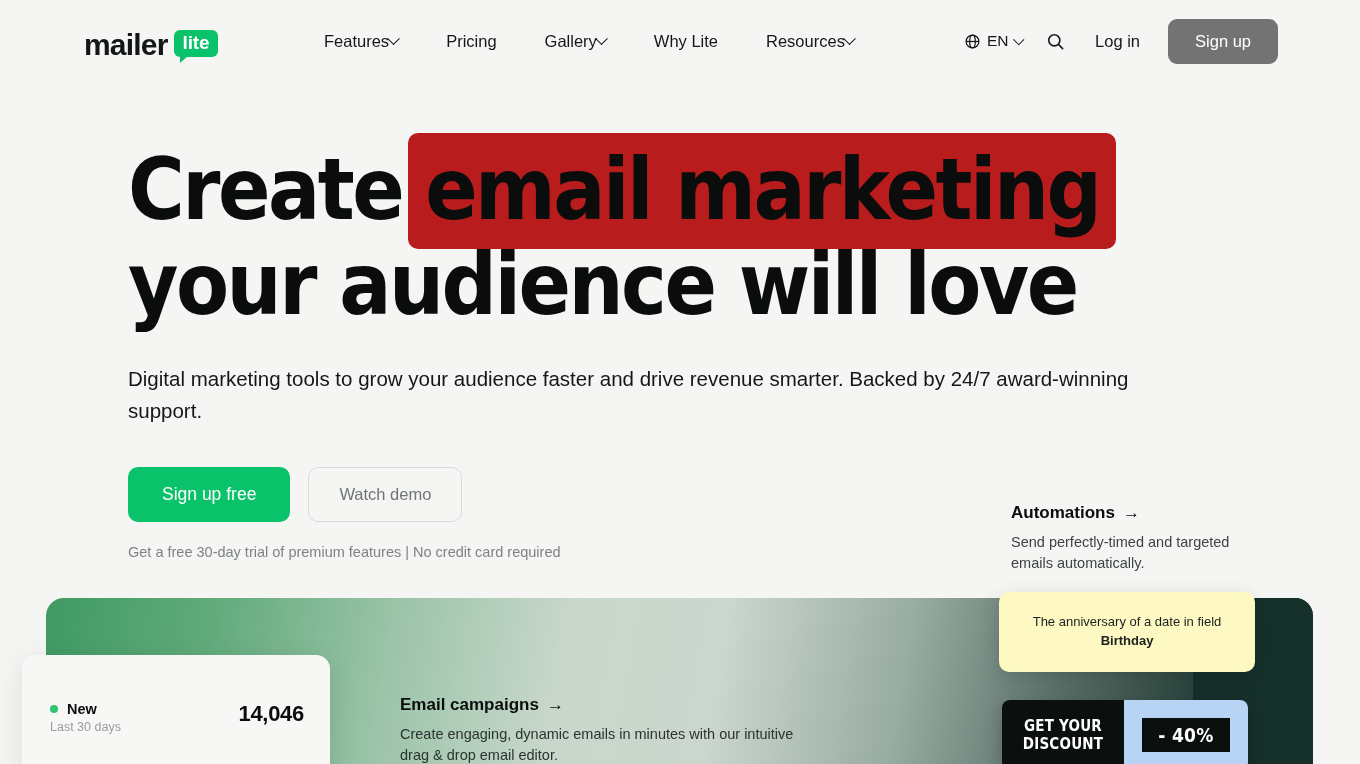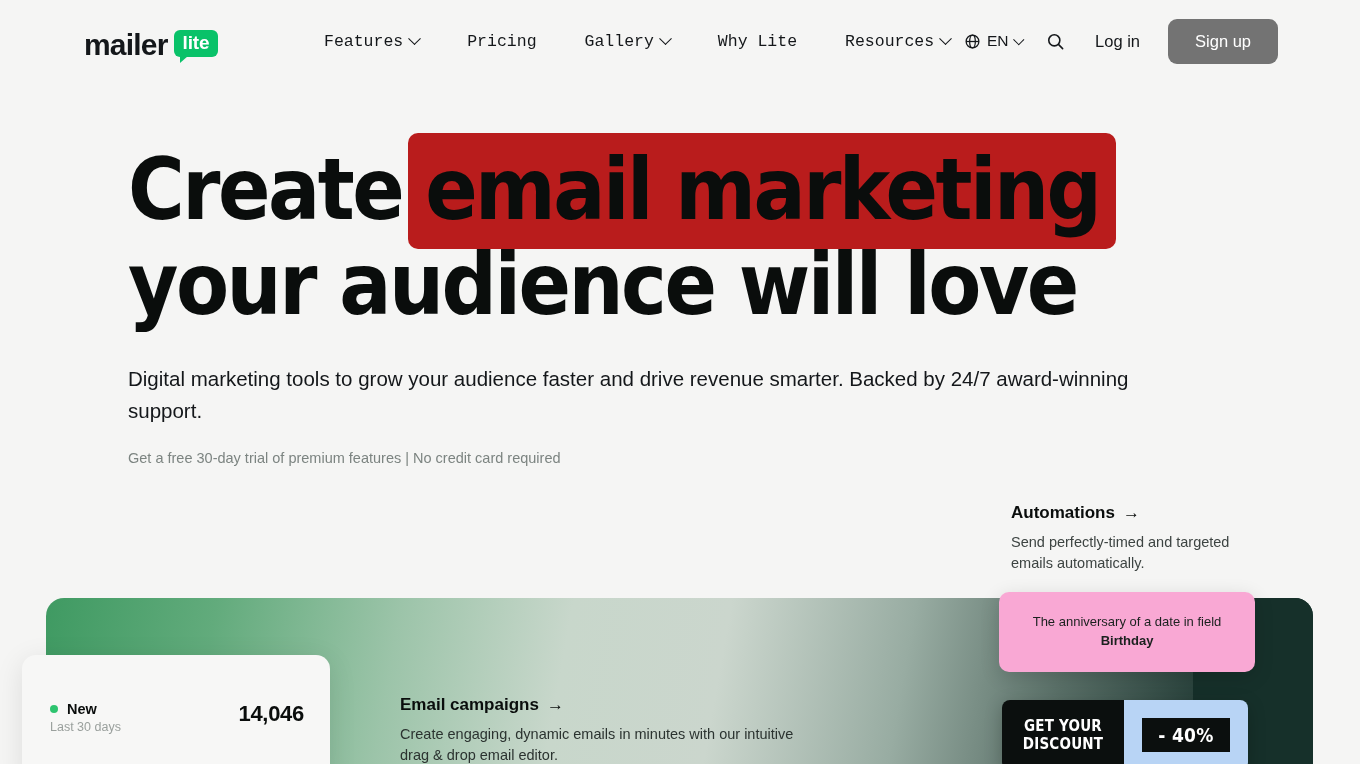--- a/index.html
+++ b/index.html
@@ -34,23 +34,23 @@
   }
   .logo-lite::after {
     content: ""; position: absolute; left: 6px; bottom: -6px;
     width: 0; height: 0;
     border-left: 8px solid #09c269;
     border-bottom: 7px solid transparent;
   }
 
   .nav-center { position: absolute; left: 300px; top: 0; height: 82px; display: flex; align-items: center; gap: 0px; }
   .nav-item {
-    display: flex; align-items: center; gap: 7px;
+    display: flex; align-items: center; 
     font-size: 16.5px; color: #14171a; padding: 8px 24px;
-    cursor: pointer; white-space: nowrap; font-family: Liberation Mono, monospace;
+    cursor: pointer; white-space: nowrap;
   }
   .chev {
     display: inline-block; width: 9px; height: 9px;
     border-right: 1.7px solid #14171a; border-bottom: 1.7px solid #14171a;
     transform: rotate(45deg) translate(-2px,-2px);
   }
 
   .nav-right { position: absolute; right: 82px; top: 0; height: 82px; display: flex; align-items: center; gap: 0; }
   .lang {
     display: flex; align-items: center; gap: 6px; padding: 8px 10px;
@@ -151,21 +151,21 @@
   .stat-value { font-size: 22px; font-weight: bold; color: #0a0d0c; letter-spacing: -0.3px; }
 
   
   .email-camp { position: absolute; left: 400px; top: 695px; width: 420px; }
   .email-camp .feat-desc { color: #2b3330; }
 
   
   .birthday-card {
     position: absolute; left: 999px; top: 592px;
     width: 256px; height: 80px;
-    background: #f9a8d4; border-radius: 10px;
+    background: #fef9c3; border-radius: 10px;
     display: flex; align-items: center; justify-content: center;
     box-shadow: 0 5px 20px rgba(0,0,0,0.14);
   }
   .birthday-text {
     font-size: 13px; color: #1b211f; text-align: center; line-height: 1.45;
     padding: 0 14px;
   }
   .birthday-text b { font-weight: bold; }
 
   
@@ -253,20 +253,24 @@
   </nav>
 
   <section class="hero">
     <h1 class="h1">
       <span>Create</span><span class="hl">email marketing</span>
       <span class="line2">your audience will love</span>
     </h1>
 
     <p class="sub">Digital marketing tools to grow your audience faster and drive revenue smarter. Backed by 24/7 award-winning support.</p>
 
+    <div class="cta-row">
+      <button class="btn-primary">Sign up free</button>
+      <button class="btn-ghost">Watch demo</button>
+    </div>
 
     <div class="disclaimer">Get a free 30-day trial of premium features | No credit card required</div>
   </section>
 
   <div class="automations">
     <div class="feat-title">
       <span>Automations</span>
       <span class="arrow">→</span>
     </div>
     <div class="feat-desc">Send perfectly-timed and targeted emails automatically.</div>

